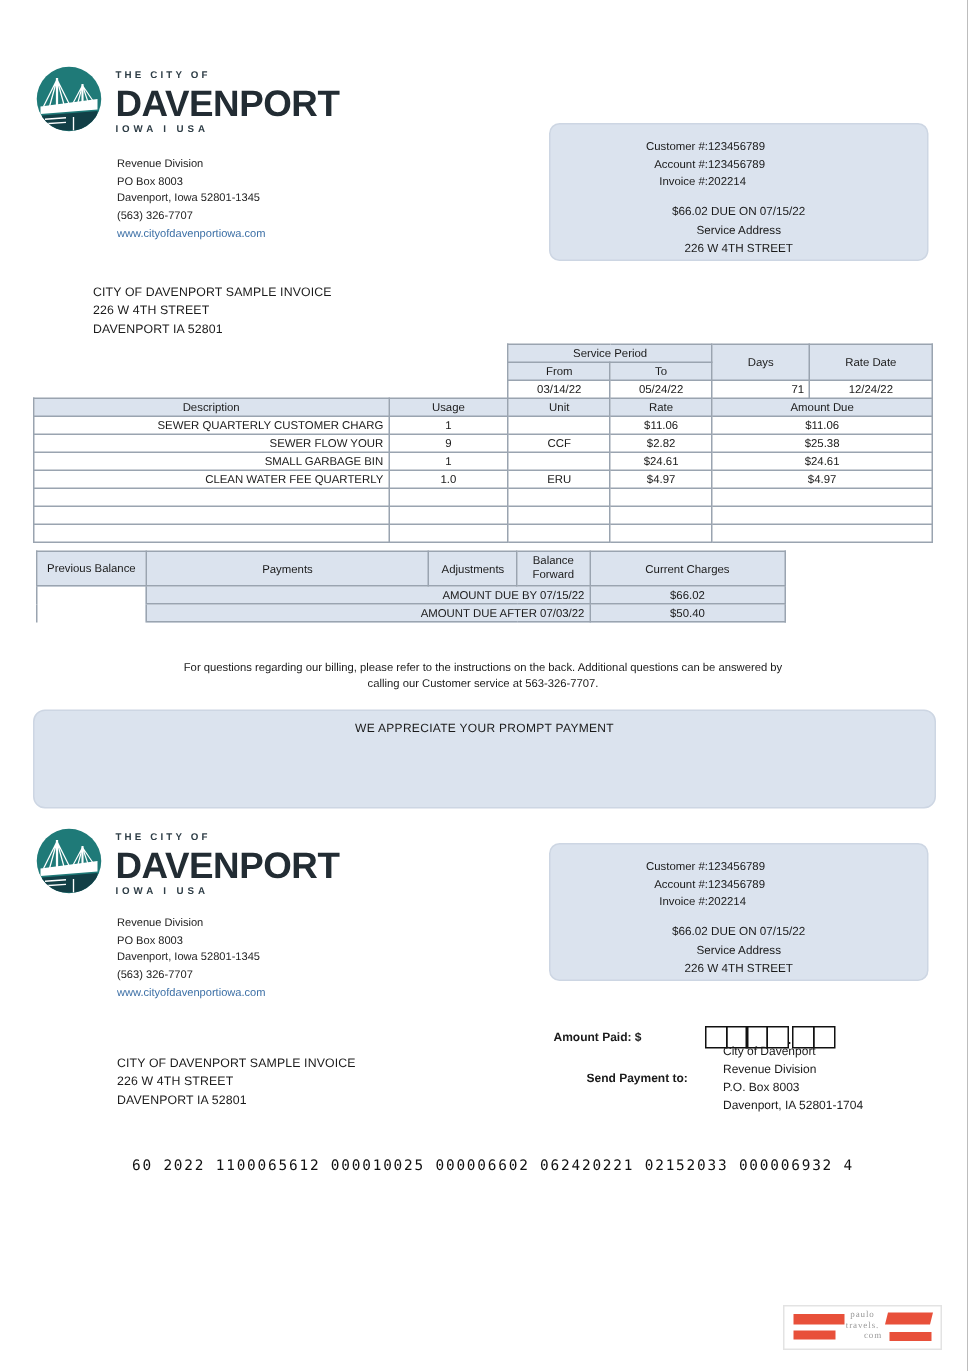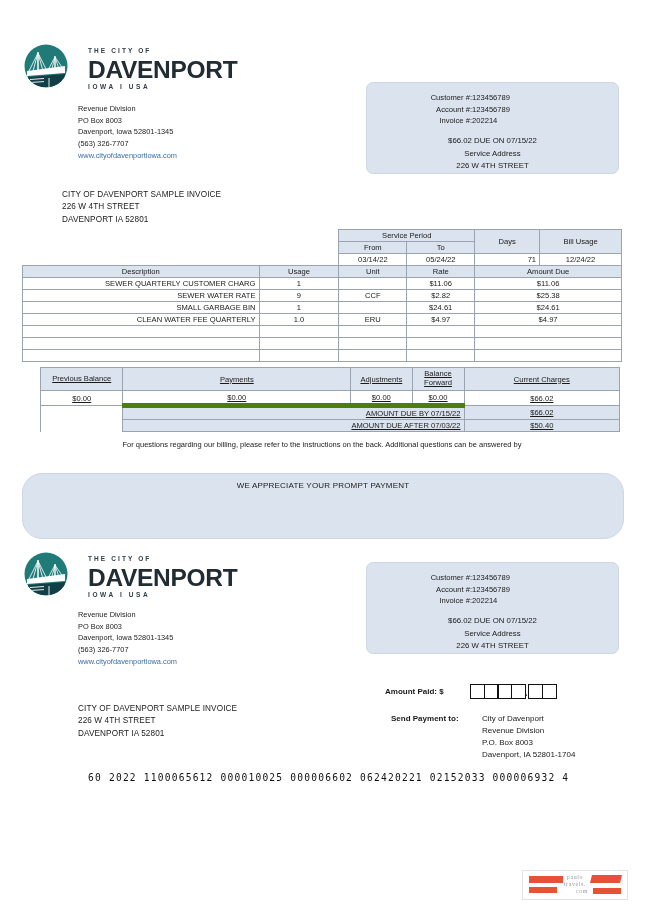--- a/index.html
+++ b/index.html
@@ -13,21 +13,21 @@
     height: 914px;
     background: #ffffff;
     overflow: hidden;
     font-family: "Liberation Sans", sans-serif;
     color: #1a1a1a;
   }
 
   
   .logo-block { position: absolute; display: flex; align-items: flex-start; }
   .logo-mark { width: 44px; height: 44px; flex: 0 0 44px; }
-  .logo-words { margin-left: 20px; padding-top: 4px; }
+  .logo-words { margin-left: 9px; padding-top: 4px; }
   .logo-kicker {
     font-size: 6.5px; letter-spacing: 2.1px; color: #2e3d46;
     font-weight: bold; line-height: 1;
   }
   .logo-name {
     font-size: 24.5px; font-weight: bold; color: #222c33;
     letter-spacing: -0.3px; line-height: 1.02; margin-top: 2px;
     font-family: "Liberation Sans", sans-serif;
   }
   .logo-sub {
@@ -77,21 +77,21 @@
   .l { text-align: right; }
   .r { text-align: right; }
   .blank-row td { height: 11px; }
 
   .note {
     position: absolute; text-align: center; font-size: 7.5px; line-height: 1.45;
   }
 
   .appreciate-box {
     position: absolute; background: #dbe3ee; border: 1px solid #cdd6e3;
-    border-radius: 20px;
+    border-radius: 8px;
   }
   .appreciate-box .txt {
     text-align: center; font-size: 8px; padding-top: 7px; letter-spacing: 0.2px;
   }
 
   
   .pay-label { position: absolute; font-size: 8px; font-weight: bold; }
   .amt-boxes { position: absolute; display: flex; align-items: center; }
   .amt-boxes .bx {
     width: 13px; height: 13px; border: 1.4px solid #111; margin-right: -1.4px;
@@ -197,21 +197,21 @@
         <col style="width:65px">
         <col style="width:82px">
     </colgroup>
     <tbody>
 
       <tr>
         <td class="nob"></td>
         <td class="nob"></td>
         <td class="hd" colspan="2">Service Period</td>
         <td class="hd" rowspan="2">Days</td>
-        <td class="hd" rowspan="2">Bill Usage</td>
+        <td class="hd" rowspan="2">Rate Date</td>
       </tr>
       <tr>
         <td class="nob"></td>
         <td class="nob"></td>
         <td class="hd">From</td>
         <td class="hd">To</td>
       </tr>
       <tr>
         <td class="nob"></td>
         <td class="nob"></td>
@@ -231,21 +231,21 @@
     </tbody>
     <tbody id="charge-rows">
         <tr>
           <td class="l">SEWER QUARTERLY CUSTOMER CHARG</td>
           <td class="c">1</td>
           <td class="c"></td>
           <td class="c">$11.06</td>
           <td class="c" colspan="2">$11.06</td>
         </tr>
         <tr>
-          <td class="l">SEWER WATER RATE</td>
+          <td class="l">SEWER FLOW YOUR</td>
           <td class="c">9</td>
           <td class="c">CCF</td>
           <td class="c">$2.82</td>
           <td class="c" colspan="2">$25.38</td>
         </tr>
         <tr>
           <td class="l">SMALL GARBAGE BIN</td>
           <td class="c">1</td>
           <td class="c"></td>
           <td class="c">$24.61</td>
@@ -275,58 +275,52 @@
         <tr class="blank-row">
           <td>&nbsp;</td>
           <td>&nbsp;</td>
           <td>&nbsp;</td>
           <td>&nbsp;</td>
           <td colspan="2">&nbsp;</td>
         </tr>
       </tbody>
   </table>
 
-  <table class="grid" style="left:40px; top:367px; width:580px;text-decoration:underline;">
+  <table class="grid" style="left:24px; top:367px; width:500px;">
     <colgroup>
       <col style="width:85px">
         <col style="width:238px">
         <col style="width:62px">
       <col style="width:53px">
         <col style="width:162px">
     </colgroup>
     <tbody>
       <tr>
         <td class="hd" style="height:22px; line-height:1.15;">Previous Balance</td>
         <td class="hd" style="height:22px;">Payments</td>
         <td class="hd" style="height:22px;">Adjustments</td>
         <td class="hd" style="height:22px; line-height:1.15;">Balance Forward</td>
         <td class="hd" style="height:22px;">Current Charges</td>
       </tr>
       <tr>
-        <td class="c" style="height:12px;">$0.00</td>
-        <td class="c" style="height:12px;">$0.00</td>
-        <td class="c" style="height:12px;">$0.00</td>
-        <td class="c" style="height:12px;">$0.00</td>
-        <td class="c" style="height:12px;">$66.02</td>
-      </tr>
-      <tr>
         <td style="border-left:1px solid #9aa4b0; border-right:1px solid #9aa4b0; border-top:none; border-bottom:none;"></td>
-        <td class="hd r" colspan="3" style="border-top:5px solid #4d7c0f;">AMOUNT DUE BY 07/15/22</td>
+        <td class="hd r" colspan="3" style="border-top:1px solid #4d7c0f;">AMOUNT DUE BY 07/15/22</td>
         <td class="hd c" style="border-top:1px solid #9aa4b0;">$66.02</td>
       </tr>
       <tr>
         <td style="border-left:1px solid #9aa4b0; border-right:1px solid #9aa4b0; border-top:none; border-bottom:none;"></td>
         <td class="hd r" colspan="3">AMOUNT DUE AFTER 07/03/22</td>
         <td class="hd c">$50.40</td>
       </tr>
     </tbody>
   </table>
 
   <div class="note" style="left:22px; top:440px; width:600px;">
     <div>For questions regarding our billing, please refer to the instructions on the back. Additional questions can be answered by</div>
+    <div>calling our Customer service at 563-326-7707.</div>
   </div>
 
   <div class="appreciate-box" style="left:22px; top:473px; width:600px; height:64px;">
     <div class="txt">WE APPRECIATE YOUR PROMPT PAYMENT</div>
   </div>
 
   <div class="logo-block" style="left:24px; top:552px;">
     <svg class="logo-mark" viewBox="0 0 44 44">
       <circle cx="22" cy="22" r="21.5" fill="#1f7a78"></circle>
       <defs>
@@ -381,33 +375,33 @@
       <div>226 W 4TH STREET</div>
     </div>
   </div>
 
   <div class="cust-addr" style="left:78px; top:703px;">
     <div>CITY OF DAVENPORT SAMPLE INVOICE</div>
     <div>226 W 4TH STREET</div>
     <div>DAVENPORT IA 52801</div>
   </div>
 
-  <div class="pay-label" style="left:385px; top:687px;">Amount Paid: $</div>
+  <div class="pay-label" style="left:369px; top:687px;">Amount Paid: $</div>
   <div class="amt-boxes" id="amount-boxes" style="left:470px; top:684px;">
       <span class="bx"></span>
       <span class="bx"></span>
       <span class="bx"></span>
       <span class="bx"></span>
       <span class="dot">.</span>
       <span class="bx"></span>
       <span class="bx"></span>
     </div>
 
   <div class="pay-label" style="left:391px; top:714px; font-weight:bold;">Send Payment to:</div>
-  <div class="send-to" style="left:482px; top:713px;">
+  <div class="send-to" style="left:482px; top:695px;">
     <div>City of Davenport</div>
     <div>Revenue Division</div>
     <div>P.O. Box 8003</div>
     <div>Davenport, IA 52801-1704</div>
   </div>
 
   <div class="micr" style="left:88px; top:772px;">60 2022 1100065612 000010025 000006602 062420221 02152033 000006932 4</div>
 
   <div class="wm" style="left:522px; top:870px;">
     <div class="bar" style="left:6px; top:5px; width:34px; height:7px;"></div>

